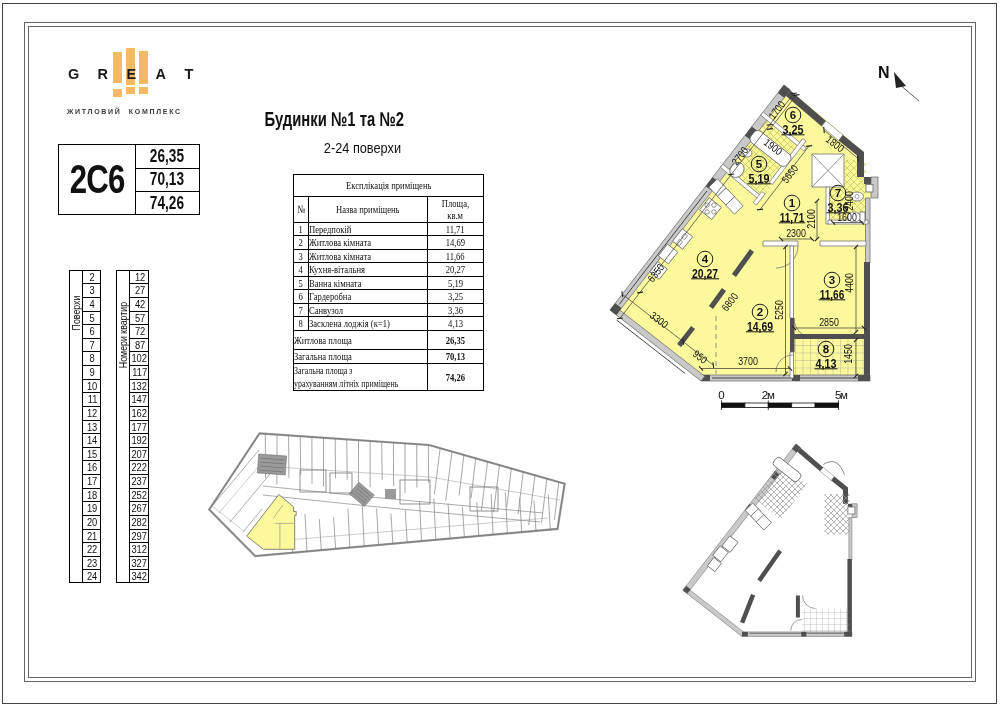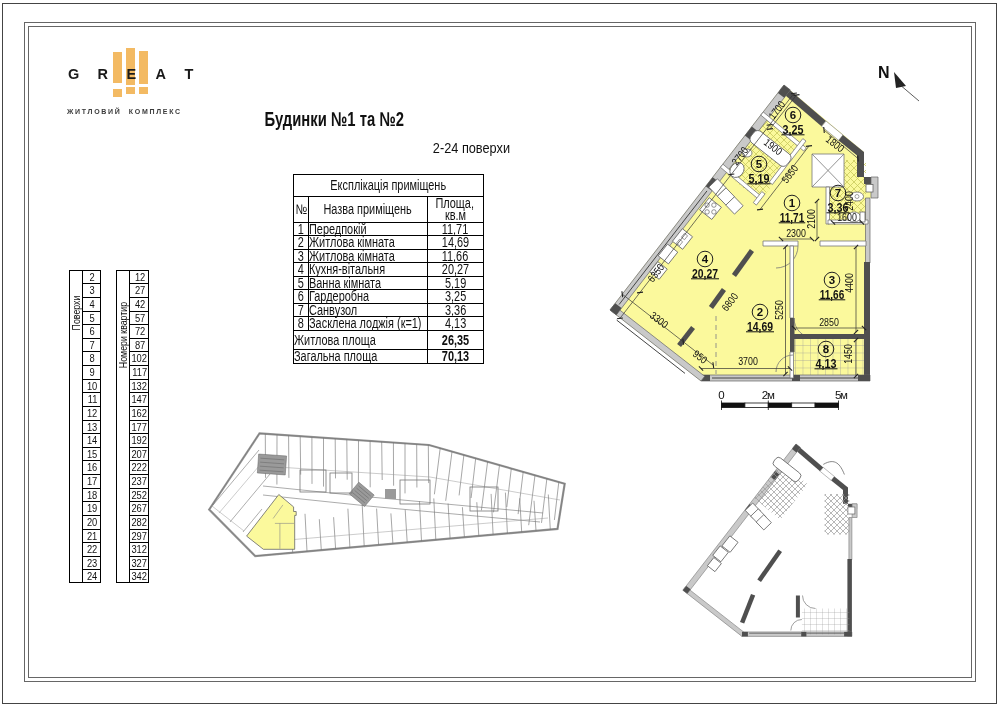--- a/index.html
+++ b/index.html
@@ -4,21 +4,21 @@
 <style>
 * { margin:0; padding:0; box-sizing:border-box; }
 html,body { width:1000px; height:706px; background:#fff; font-family:"Liberation Sans", sans-serif; }
 #page { position:relative; width:1000px; height:706px; overflow:hidden; color:#111; }
 .abs { position:absolute; }
 .nx { display:inline-block; transform:scaleX(0.78); transform-origin:50% 50%; white-space:nowrap; }
 .nxl { display:inline-block; transform:scaleX(0.78); transform-origin:0 50%; white-space:nowrap; }
 .t1 .r { height:13.635px; line-height:13.4px; text-align:center; font-size:11px; border-bottom:1px solid #000; }
 .t1 .r:last-child { border-bottom:none; }
 .n8 { display:inline-block; transform:scaleX(0.85); }
-table.ex td { border:1px solid #000; padding:0; font-size:14px; line-height:12.5px; }
+table.ex td { border:1px solid #000; padding:0; font-size:11px; line-height:12.5px;font-family:Liberation Serif, serif; }
 td.c { text-align:center; }
 td.l { text-align:left; padding-left:5px; }
 td.b { font-weight:bold; }
 </style>
 </head>
 <body>
 <div id="page">
 
 <div class="abs" style="left:2px;top:3px;width:995px;height:701px;border:1px solid #444;"></div>
 
@@ -36,20 +36,34 @@
 <div class="abs" style="left:0;top:66px;width:220px;">
   <span class="abs" style="left:68px;font-size:14.5px;font-weight:bold;color:#1a1a1a;">G</span>
   <span class="abs" style="left:97.5px;font-size:14.5px;font-weight:bold;color:#1a1a1a;">R</span>
   <span class="abs" style="left:126.5px;font-size:14.5px;font-weight:bold;color:#1a1a1a;">E</span>
   <span class="abs" style="left:155.5px;font-size:14.5px;font-weight:bold;color:#1a1a1a;">A</span>
   <span class="abs" style="left:184.5px;font-size:14.5px;font-weight:bold;color:#1a1a1a;">T</span>
 </div>
 
 <div class="abs" style="left:67px;top:108px;width:220px;font-size:7px;letter-spacing:1.7px;color:#3a3a3a;font-weight:bold;">ЖИТЛОВИЙ&nbsp;&nbsp;КОМПЛЕКС</div>
 
+<div class="abs" style="left:58px;top:144px;width:142px;height:71px;border:1px solid #000;">
+  <div class="abs" style="left:0;top:0;width:76.5px;height:69px;border-right:1px solid #000;display:flex;align-items:center;justify-content:center;">
+        <span class="nx" style="font-size:40px;font-weight:bold;letter-spacing:-1px;">2С6</span>
+      </div>
+  <div class="abs" style="left:76.5px;top:0;width:63.5px;height:23.7px;border-bottom:1px solid #000;display:flex;align-items:center;justify-content:center;">
+        <span class="nx" style="font-size:17.5px;font-weight:bold;">26,35</span>
+      </div>
+  <div class="abs" style="left:76.5px;top:23.7px;width:63.5px;height:23.6px;border-bottom:1px solid #000;display:flex;align-items:center;justify-content:center;">
+        <span class="nx" style="font-size:17.5px;font-weight:bold;">70,13</span>
+      </div>
+  <div class="abs" style="left:76.5px;top:47.3px;width:63.5px;height:22.7px;display:flex;align-items:center;justify-content:center;">
+        <span class="nx" style="font-size:17.5px;font-weight:bold;">74,26</span>
+      </div>
+</div>
 
 <div class="abs" style="left:68.8px;top:269.7px;width:32.7px;height:313.6px;border:1px solid #000;">
   <div class="abs" style="left:0;top:0;width:13.2px;height:311.6px;border-right:1px solid #000;">
     <div class="abs" style="left:-29px;top:36px;width:70px;transform:rotate(-90deg) scaleX(0.8);font-size:11px;text-align:center;">Поверхи</div>
   </div>
   <div class="abs t1" style="left:13.2px;top:0;width:18.5px;height:311.6px;">
         <div class="r"><span class="n8">2</span></div>
         <div class="r"><span class="n8">3</span></div>
         <div class="r"><span class="n8">4</span></div>
         <div class="r"><span class="n8">5</span></div>
@@ -101,21 +115,21 @@
         <div class="r"><span class="n8">282</span></div>
         <div class="r"><span class="n8">297</span></div>
         <div class="r"><span class="n8">312</span></div>
         <div class="r"><span class="n8">327</span></div>
         <div class="r"><span class="n8">342</span></div>
       </div>
 </div>
 
 <div class="abs" style="left:240px;top:108px;width:300px;text-align:left;"><span class="nx" style="font-size:20px;font-weight:bold;transform:scaleX(0.74);">Будинки №1 та №2</span></div>
 
-<div class="abs" style="left:317px;top:139px;width:200px;text-align:right;"><span class="nx" style="font-size:15px;transform:scaleX(0.85);">2-24 поверхи</span></div>
+<div class="abs" style="left:317px;top:139px;width:200px;text-align:left;"><span class="nx" style="font-size:15px;transform:scaleX(0.85);">2-24 поверхи</span></div>
 
 <table class="ex abs" style="left:293px;top:173.5px;width:190.5px;border-collapse:collapse;table-layout:fixed;" cellspacing="0">
   <colgroup>
         <col style="width:14.8px">
         <col style="width:119px">
         <col>
       </colgroup>
   <tbody>
         <tr style="height:22.2px;">
           <td colspan="3" class="c"><span class="nx">Експлікація приміщень</span></td>
@@ -165,20 +179,24 @@
           <td class="l"><span class="nxl">Засклена лоджія (к=1)</span></td>
           <td class="c"><span class="nx">4,13</span></td>
         </tr>
   <tr style="height:19px;margin-left:10px;">
           <td colspan="2" class="l"><span class="nxl">Житлова площа</span></td>
           <td class="c b"><span class="nx">26,35</span></td>
         </tr>
   <tr style="height:13.7px;">
           <td colspan="2" class="l"><span class="nxl">Загальна площа</span></td>
           <td class="c b"><span class="nx">70,13</span></td>
+        </tr>
+  <tr style="height:27.4px;">
+          <td colspan="2" class="l" style="line-height:13.2px;"><span class="nxl" style="transform:scaleX(0.72);">Загальна площа з<br>урахуванням літніх приміщень</span></td>
+          <td class="c b"><span class="nx">74,26</span></td>
         </tr>
 </tbody>
     </table>
 
 <svg width="340" height="360" viewBox="590 60 340 360" style="position:absolute;left:590px;top:60px" xmlns="http://www.w3.org/2000/svg" font-family="Liberation Sans, sans-serif">
 <defs>
 <pattern id="xh" width="7" height="7" patternUnits="userSpaceOnUse">
           <path d="M0,7 L7,0 M0,0 L7,7" stroke="#c9c95a" stroke-width="0.8" fill="none"></path>
         </pattern>
 <pattern id="grid" width="7.5" height="7.5" patternUnits="userSpaceOnUse">

